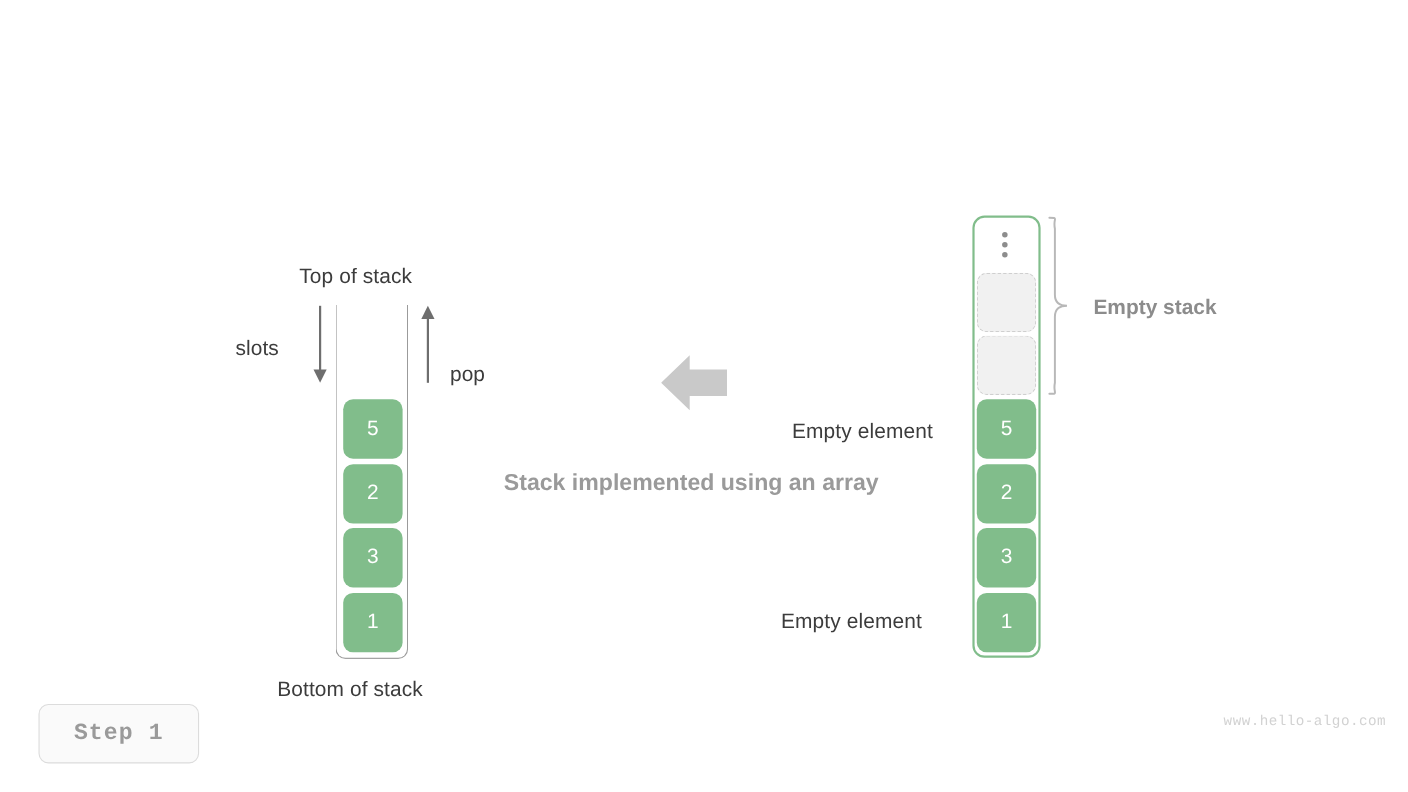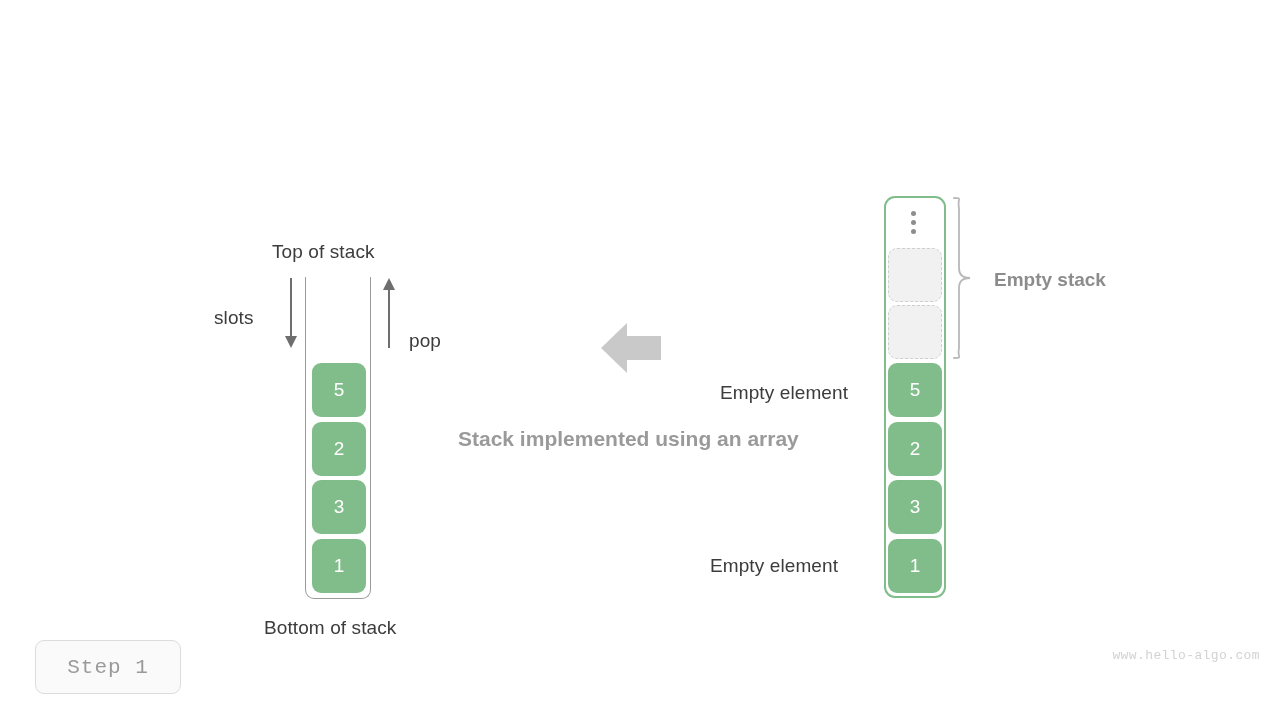--- a/index.html
+++ b/index.html
@@ -143,21 +143,21 @@
     border-radius: 9px;
     background: #fafafa;
     display: flex;
     align-items: center;
     justify-content: center;
     box-sizing: border-box;
   }
   #step-badge span {
     font-family: "Liberation Mono", "DejaVu Sans Mono", monospace;
     font-size: 21px;
-    font-weight: normal;
+    font-weight: bold;
     color: #9a9a9a;
     letter-spacing: 1px;
   }
 
   
   #watermark {
     right: 20px;
     top: 648px;
     font-family: "Liberation Mono", "DejaVu Sans Mono", monospace;
     font-size: 13px;
@@ -183,21 +183,21 @@
 </div>
 <div class="abs label-bold" id="pop-label" style="left:409px; top:307px;margin-top:23px;">pop</div>
 
 <div class="abs" id="left-stack-container"></div>
 
 <div class="abs cell" style="left:312px; top:363px;">5</div>
 <div class="abs cell" style="left:312px; top:422px;">2</div>
 <div class="abs cell" style="left:312px; top:480px;">3</div>
 <div class="abs cell" style="left:312px; top:539px;">1</div>
 
-<div class="abs label-bold" id="bottom-of-stack-label" style="left:252px; top:617px;margin-left:12px;">Bottom of stack</div>
+<div class="abs label-bold" id="bottom-of-stack-label" style="left:252px; top:617px;">Bottom of stack</div>
 
 <div class="abs" id="transform-arrow">
   <svg width="60" height="56" viewBox="0 0 60 56" aria-hidden="true">
     <polygon points="0,28 26,3 26,16 60,16 60,40 26,40 26,53" fill="#c9c9c9"></polygon>
   </svg>
 </div>
 
 <div class="abs caption" id="figure-caption" style="left:458px; top:427px;">Stack implemented using an array</div>
 
 <div class="abs" id="right-array-container"></div>

